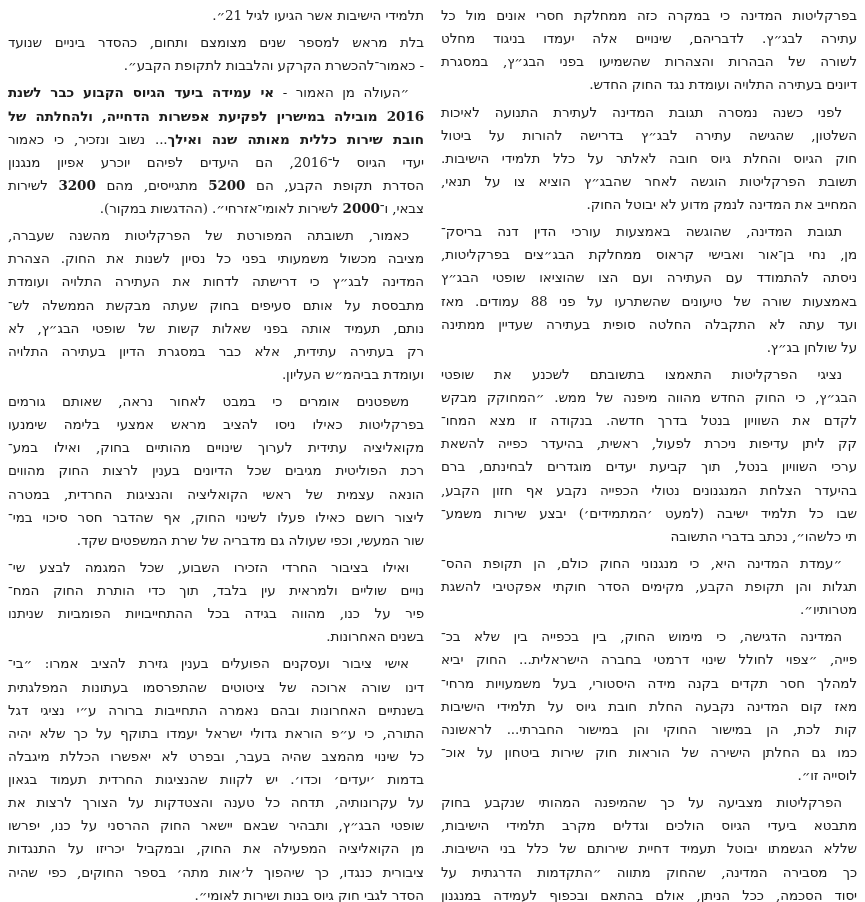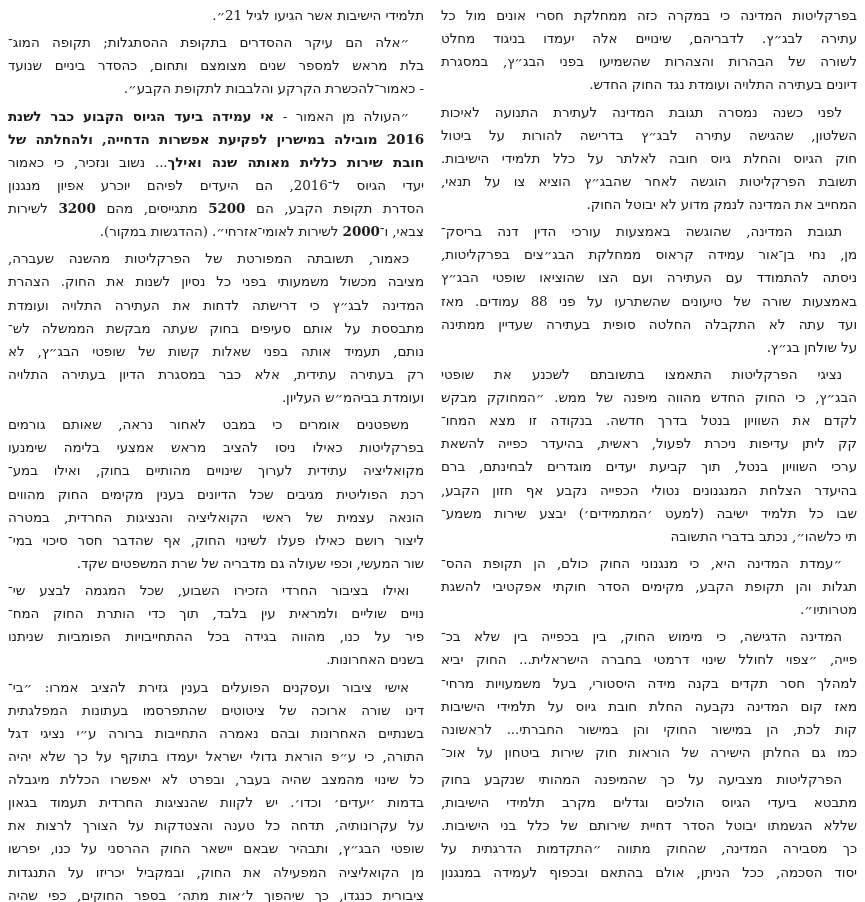--- a/index.html
+++ b/index.html
@@ -52,21 +52,21 @@
       </div>
       <div class="para">
         <div class="line ind"><span>לפני כשנה נמסרה תגובת המדינה לעתירת התנועה לאיכות</span></div>
         <div class="line"><span>השלטון, שהגישה עתירה לבג״ץ בדרישה להורות על ביטול</span></div>
         <div class="line"><span>חוק הגיוס והחלת גיוס חובה לאלתר על כלל תלמידי הישיבות.</span></div>
         <div class="line"><span>תשובת הפרקליטות הוגשה לאחר שהבג״ץ הוציא צו על תנאי,</span></div>
         <div class="line last"><span>המחייב את המדינה לנמק מדוע לא יבוטל החוק.</span></div>
       </div>
       <div class="para">
         <div class="line ind"><span>תגובת המדינה, שהוגשה באמצעות עורכי הדין דנה בריסק־</span></div>
-        <div class="line"><span>מן, נחי בן־אור עמידה קראוס ממחלקת הבג״צים בפרקליטות,</span></div>
+        <div class="line"><span>מן, נחי בן־אור ואבישי קראוס ממחלקת הבג״צים בפרקליטות,</span></div>
         <div class="line"><span>ניסתה להתמודד עם העתירה ועם הצו שהוציאו שופטי הבג״ץ</span></div>
         <div class="line"><span>באמצעות שורה של טיעונים שהשתרעו על פני 88 עמודים. מאז</span></div>
         <div class="line"><span>ועד עתה לא התקבלה החלטה סופית בעתירה שעדיין ממתינה</span></div>
         <div class="line last"><span>על שולחן בג״ץ.</span></div>
       </div>
       <div class="para">
         <div class="line ind"><span>נציגי הפרקליטות התאמצו בתשובתם לשכנע את שופטי</span></div>
         <div class="line"><span>הבג״ץ, כי החוק החדש מהווה מיפנה של ממש. ״המחוקק מבקש</span></div>
         <div class="line"><span>לקדם את השוויון בנטל בדרך חדשה. בנקודה זו מצא המחו־</span></div>
         <div class="line"><span>קק ליתן עדיפות ניכרת לפעול, ראשית, בהיעדר כפייה להשאת</span></div>
@@ -80,35 +80,35 @@
         <div class="line"><span>תגלות והן תקופת הקבע, מקימים הסדר חוקתי אפקטיבי להשגת</span></div>
         <div class="line last"><span>מטרותיו״.</span></div>
       </div>
       <div class="para">
         <div class="line ind"><span>המדינה הדגישה, כי מימוש החוק, בין בכפייה בין שלא בכ־</span></div>
         <div class="line"><span>פייה, ״צפוי לחולל שינוי דרמטי בחברה הישראלית... החוק יביא</span></div>
         <div class="line"><span>למהלך חסר תקדים בקנה מידה היסטורי, בעל משמעויות מרחי־</span></div>
         <div class="line"><span>מאז קום המדינה נקבעה החלת חובת גיוס על תלמידי הישיבות</span></div>
         <div class="line"><span>קות לכת, הן במישור החוקי והן במישור החברתי... לראשונה</span></div>
         <div class="line"><span>כמו גם החלתן הישירה של הוראות חוק שירות ביטחון על אוכ־</span></div>
+        <div class="line last"><span>לוסייה זו״.</span></div>
       </div>
       <div class="para">
         <div class="line ind"><span>הפרקליטות מצביעה על כך שהמיפנה המהותי שנקבע בחוק</span></div>
         <div class="line"><span>מתבטא ביעדי הגיוס הולכים וגדלים מקרב תלמידי הישיבות,</span></div>
-        <div class="line"><span>שללא הגשמתו יבוטל הסדר דחיית שירותם של כלל בני הישיבות.</span></div>
+        <div class="line"><span>שללא הגשמתו יבוטל תעמיד דחיית שירותם של כלל בני הישיבות.</span></div>
         <div class="line"><span>כך מסבירה המדינה, שהחוק מתווה ״התקדמות הדרגתית על</span></div>
         <div class="line"><span>יסוד הסכמה, ככל הניתן, אולם בהתאם ובכפוף לעמידה במנגנון</span></div>
       </div>
     </div>
   <div class="col">
       <div class="para">
         <div class="line last"><span>תלמידי הישיבות אשר הגיעו לגיל 21״.</span></div>
       </div>
       <div class="para">
-        <div class="line ind"><span>״אלה הם עיקר ההסדרים בתקופת ההסתגלות; תקופה המוג־</span></div>
         <div class="line"><span>בלת מראש למספר שנים מצומצם ותחום, כהסדר ביניים שנועד</span></div>
         <div class="line last"><span>- כאמור־להכשרת הקרקע והלבבות לתקופת הקבע״.</span></div>
       </div>
       <div class="para">
         <div class="line ind"><span>״העולה מן האמור - </span><span class="b">אי עמידה ביעד הגיוס הקבוע כבר לשנת</span></div>
         <div class="line"><span class="b">2016 מובילה במישרין לפקיעת אפשרות הדחייה, ולהחלתה של</span></div>
         <div class="line"><span class="b">חובת שירות כללית מאותה שנה ואילך</span><span>... נשוב ונזכיר, כי כאמור</span></div>
         <div class="line"><span>יעדי הגיוס ל־2016, הם היעדים לפיהם יוכרע אפיון מנגנון</span></div>
         <div class="line"><span>הסדרת תקופת הקבע, הם </span><span class="b">5200</span><span> מתגייסים, מהם </span><span class="b">3200</span><span> לשירות</span></div>
         <div class="line last"><span>צבאי, ו־</span><span class="b">2000</span><span> לשירות לאומי־אזרחי״. (ההדגשות במקור).</span></div>
@@ -119,21 +119,21 @@
         <div class="line"><span>המדינה לבג״ץ כי דרישתה לדחות את העתירה התלויה ועומדת</span></div>
         <div class="line"><span>מתבססת על אותם סעיפים בחוק שעתה מבקשת הממשלה לש־</span></div>
         <div class="line"><span>נותם, תעמיד אותה בפני שאלות קשות של שופטי הבג״ץ, לא</span></div>
         <div class="line"><span>רק בעתירה עתידית, אלא כבר במסגרת הדיון בעתירה התלויה</span></div>
         <div class="line last"><span>ועומדת בביהמ״ש העליון.</span></div>
       </div>
       <div class="para">
         <div class="line ind"><span>משפטנים אומרים כי במבט לאחור נראה, שאותם גורמים</span></div>
         <div class="line"><span>בפרקליטות כאילו ניסו להציב מראש אמצעי בלימה שימנעו</span></div>
         <div class="line"><span>מקואליציה עתידית לערוך שינויים מהותיים בחוק, ואילו במע־</span></div>
-        <div class="line"><span>רכת הפוליטית מגיבים שכל הדיונים בענין מקימים החוק מהווים</span></div>
+        <div class="line"><span>רכת הפוליטית מגיבים שכל הדיונים בענין לרצות החוק מהווים</span></div>
         <div class="line"><span>הונאה עצמית של ראשי הקואליציה והנציגות החרדית, במטרה</span></div>
         <div class="line"><span>ליצור רושם כאילו פעלו לשינוי החוק, אף שהדבר חסר סיכוי במי־</span></div>
         <div class="line last"><span>שור המעשי, וכפי שעולה גם מדבריה של שרת המשפטים שקד.</span></div>
       </div>
       <div class="para">
         <div class="line ind"><span>ואילו בציבור החרדי הזכירו השבוע, שכל המגמה לבצע שי־</span></div>
         <div class="line"><span>נויים שוליים ולמראית עין בלבד, תוך כדי הותרת החוק המח־</span></div>
         <div class="line"><span>פיר על כנו, מהווה בגידה בכל ההתחייבויות הפומביות שניתנו</span></div>
         <div class="line last"><span>בשנים האחרונות.</span></div>
       </div>

